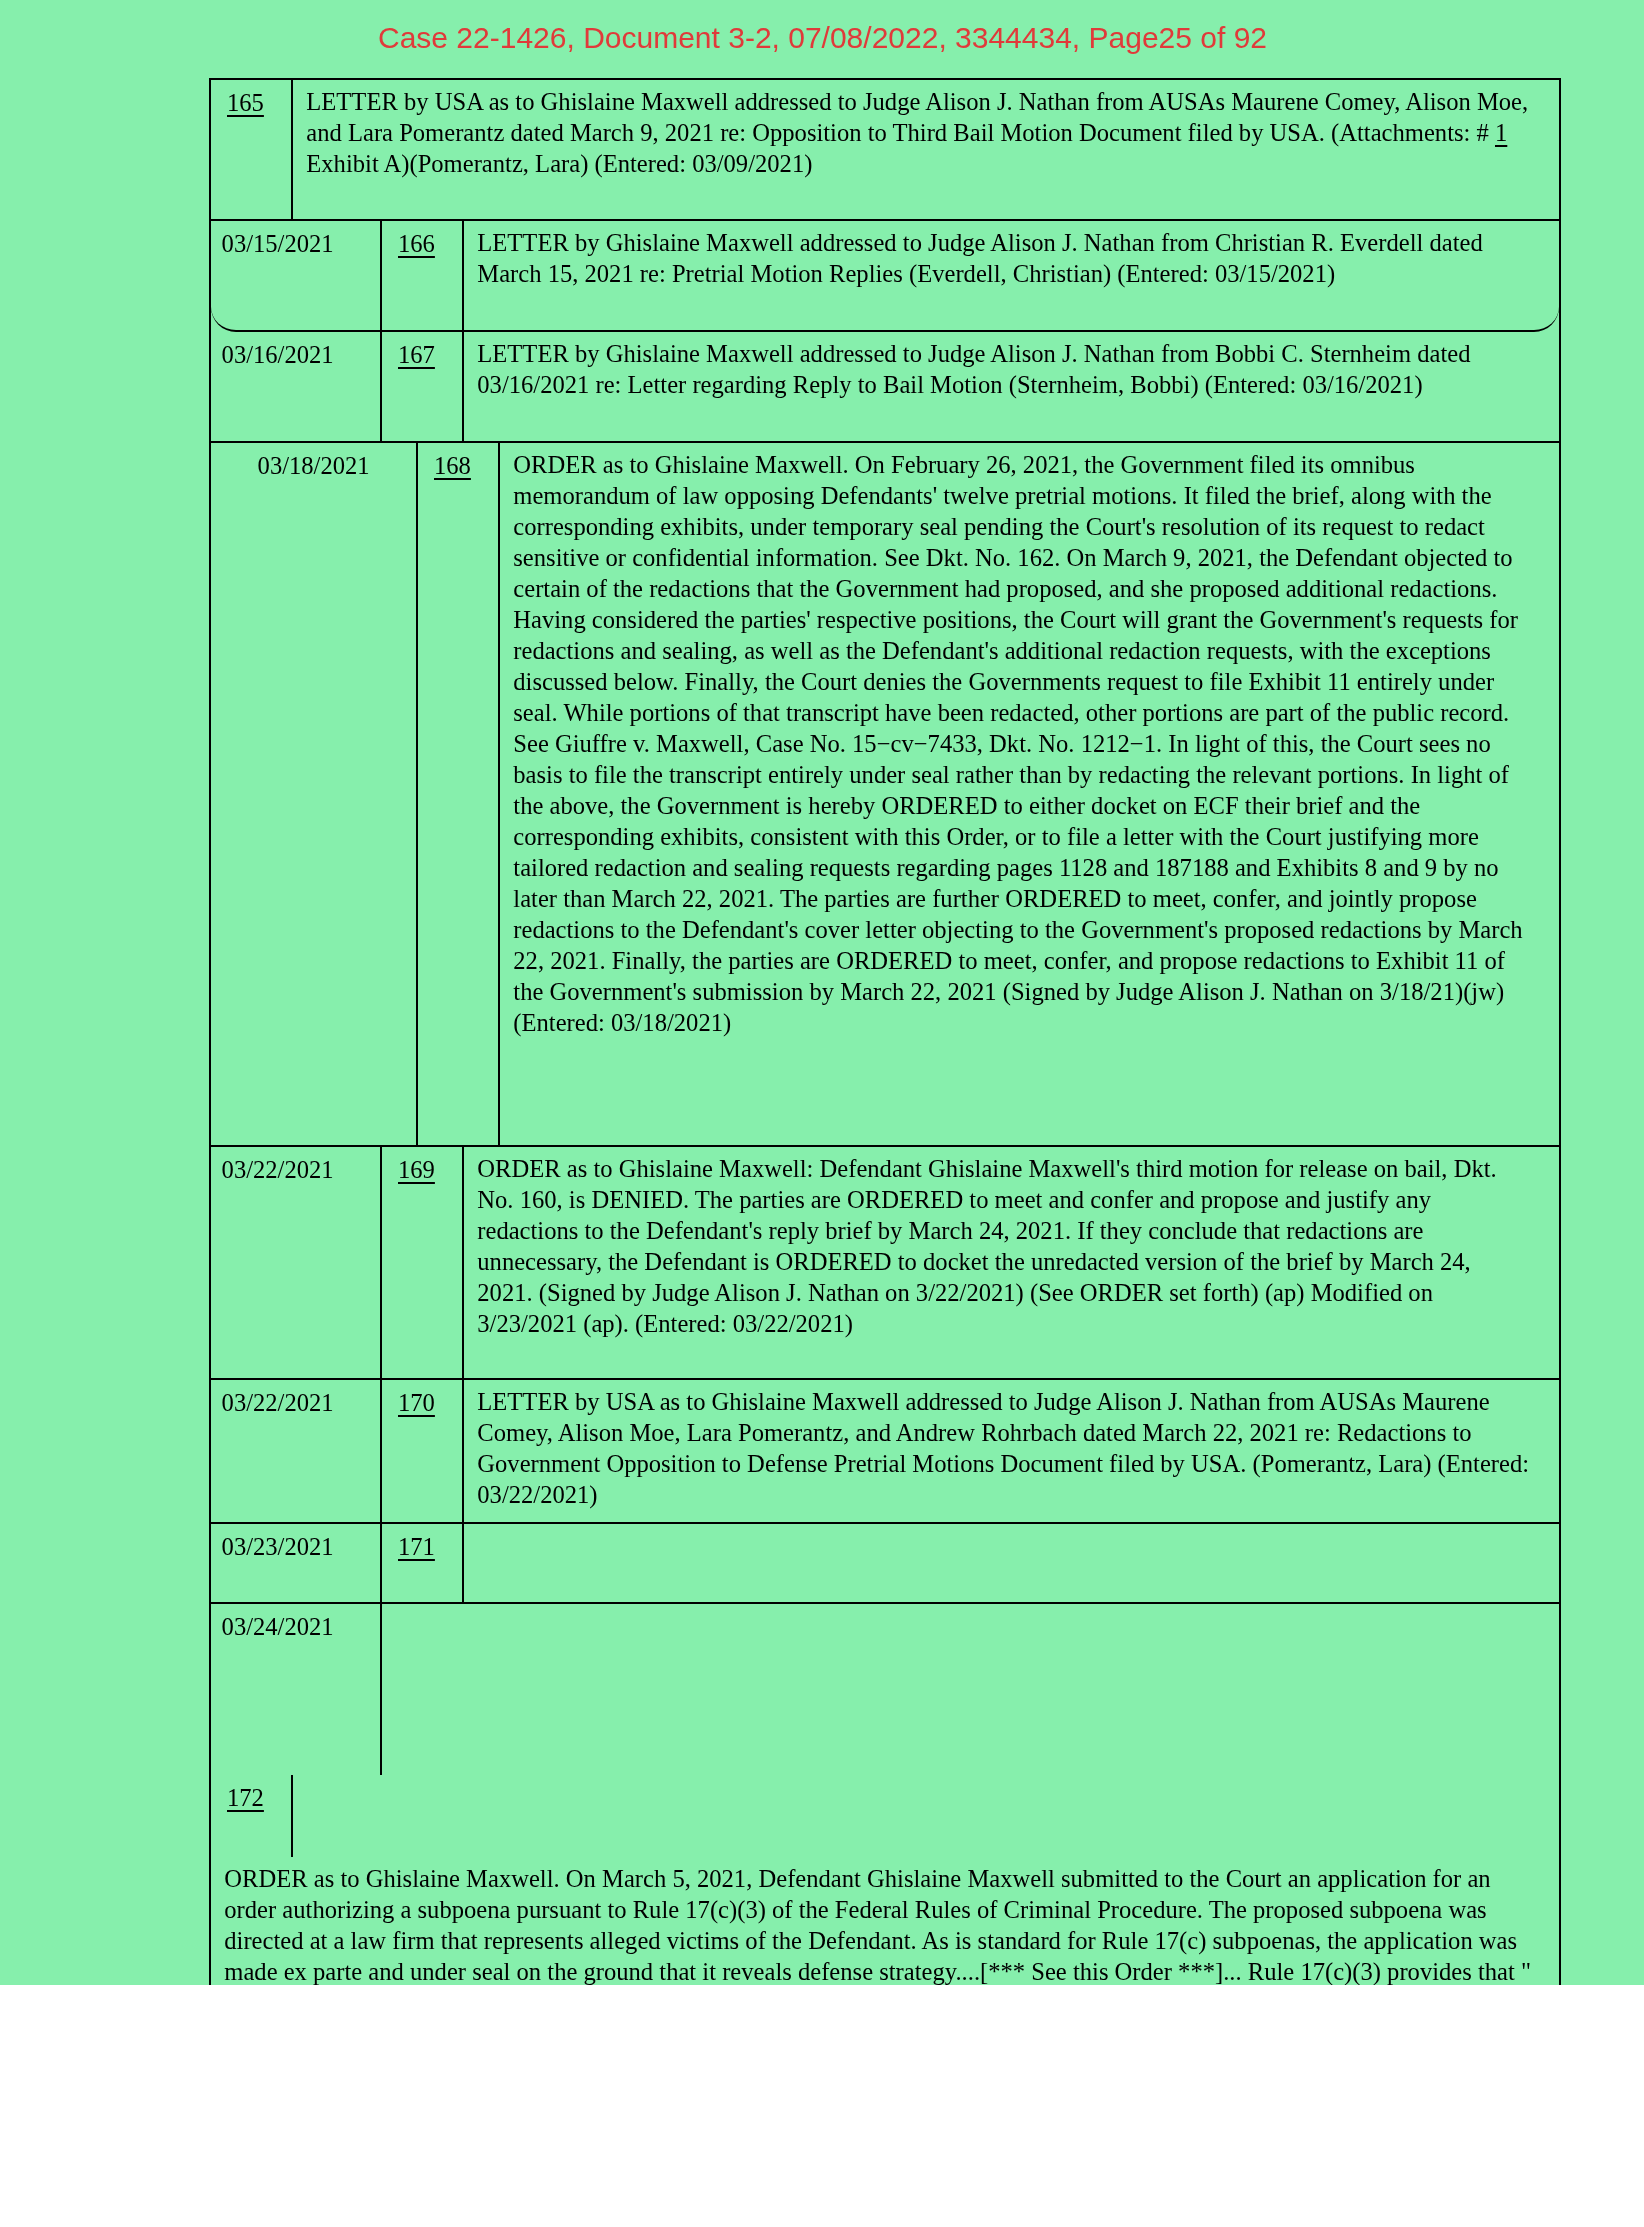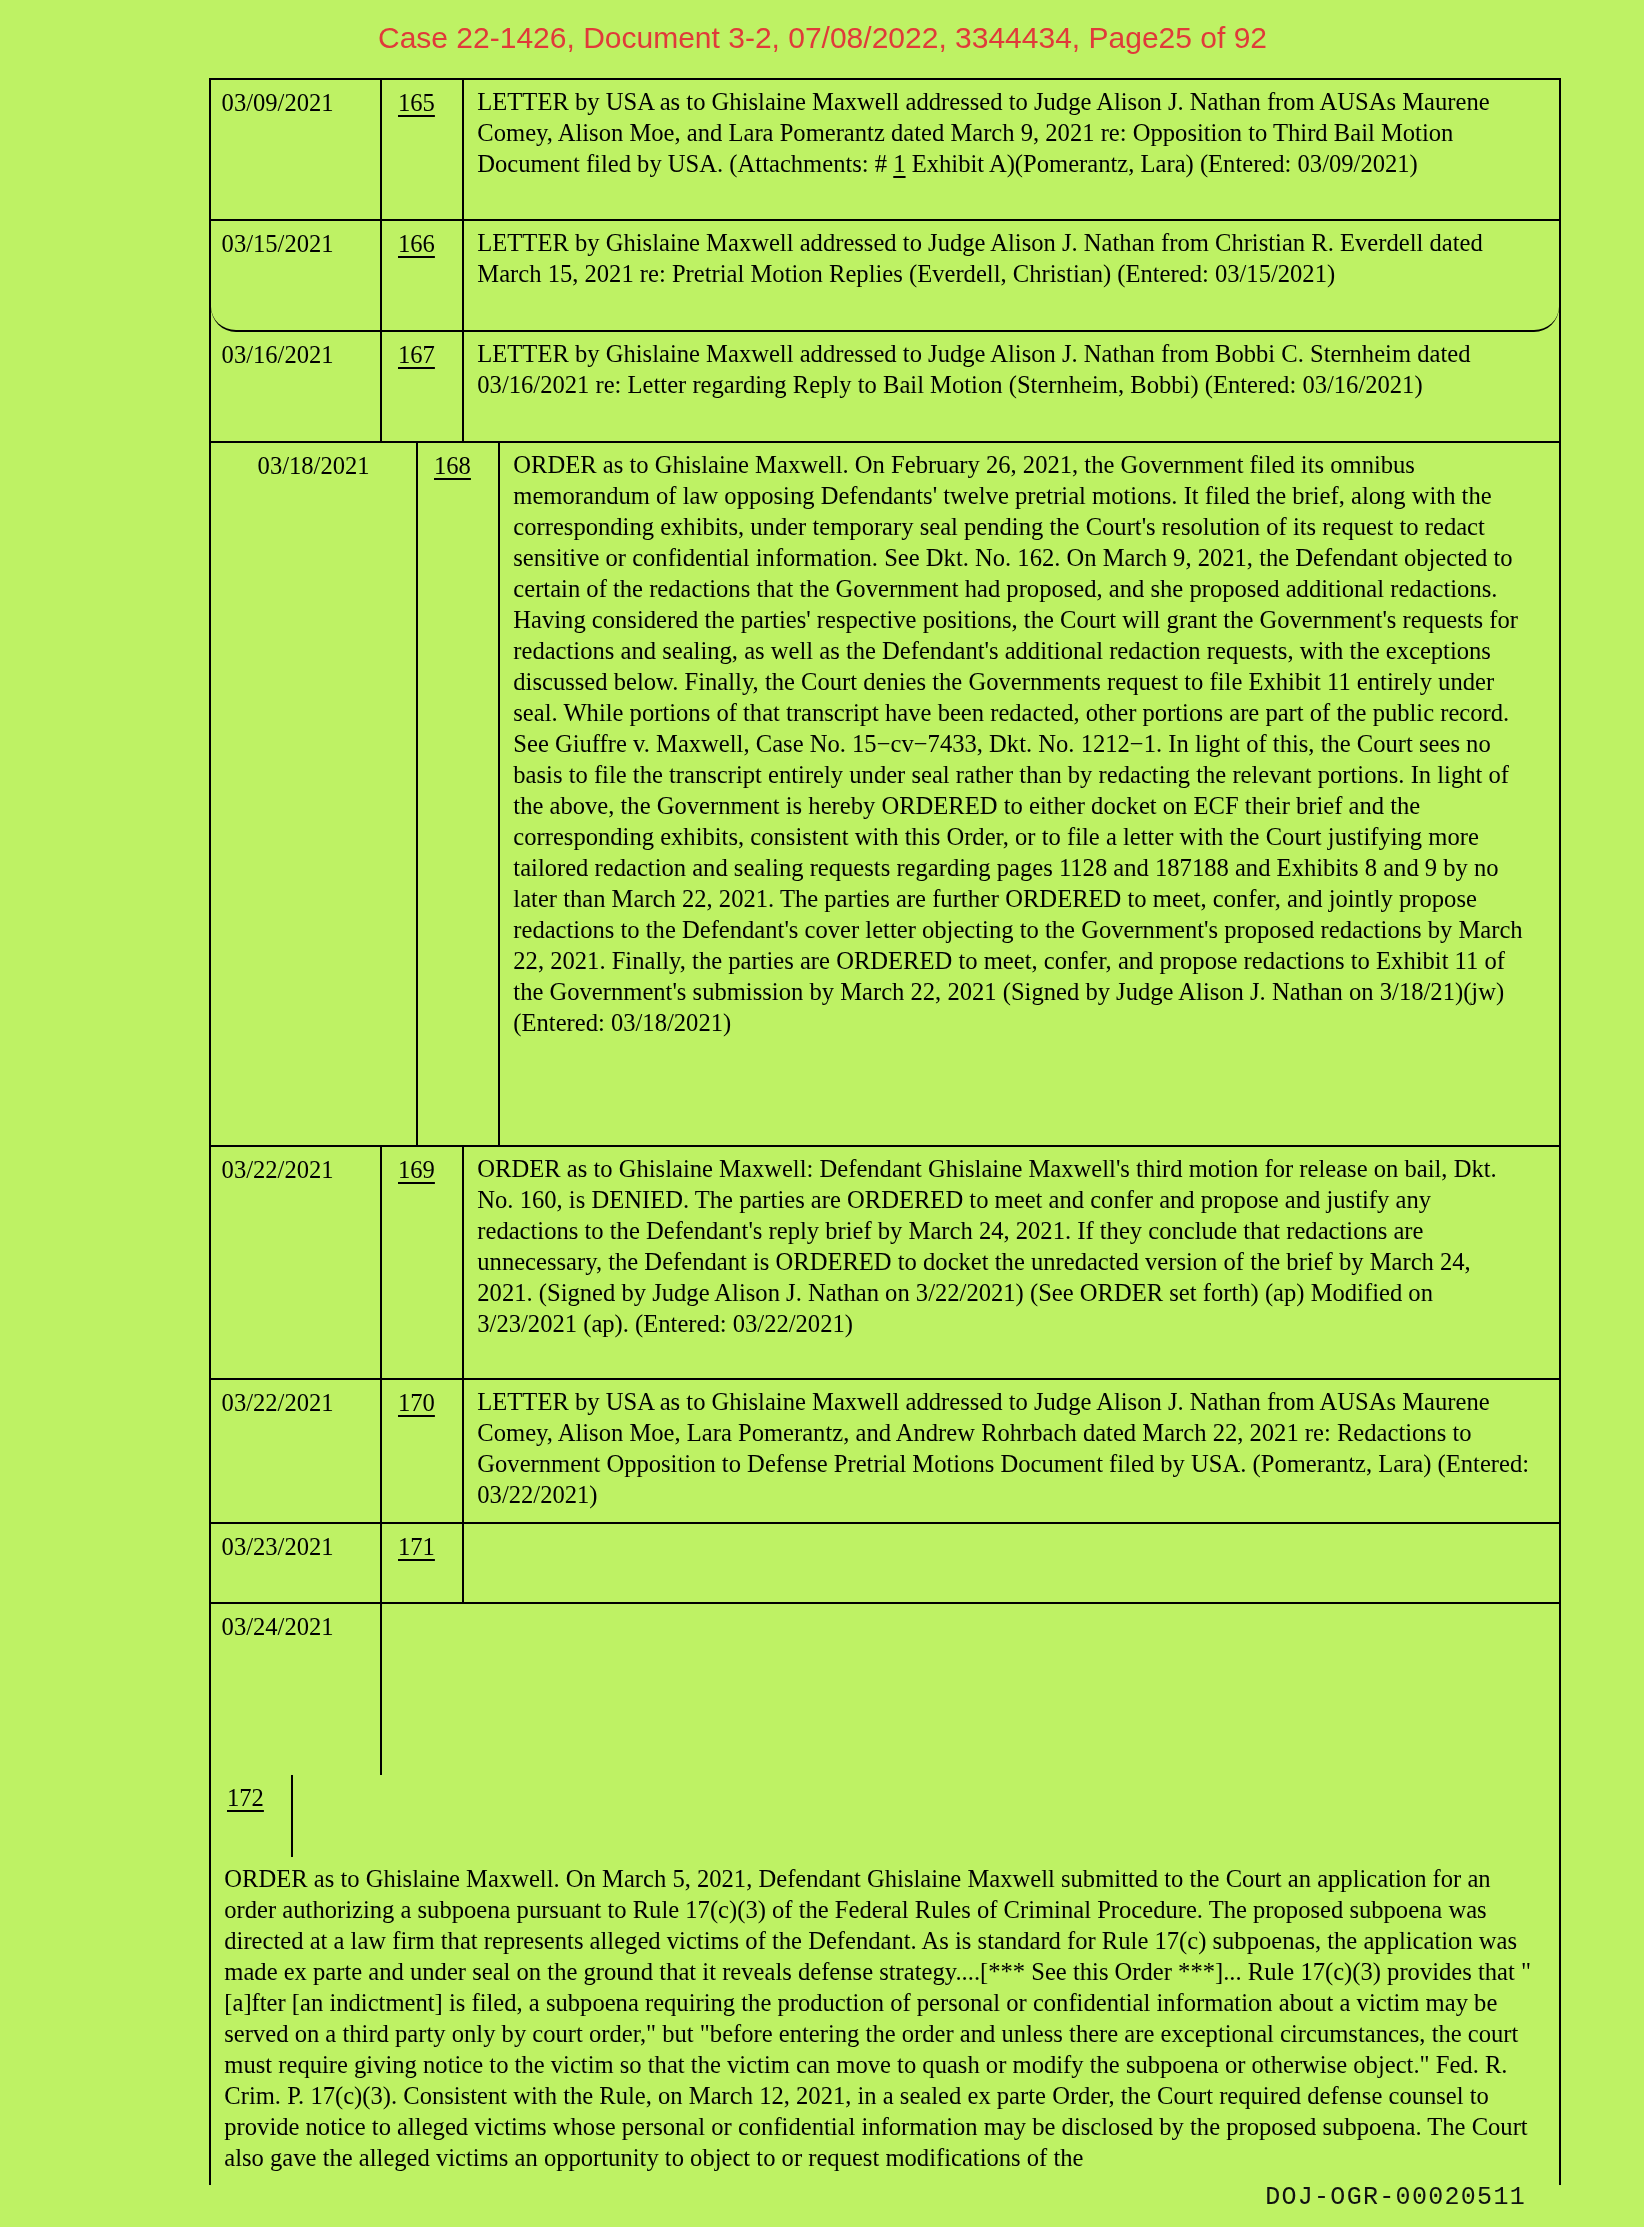--- a/index.html
+++ b/index.html
@@ -1,20 +1,20 @@
 <!DOCTYPE html>
 <html style="font-size:10.6px"><head>
 <meta charset="utf-8">
 <style>
   html, body { margin: 0; padding: 0; background: #ffffff; }
   .page {
     position: relative;
     width: 1645px;
-    height: 2227px;
-    background: #bef264;
+    height: 1985px;
+    background: #86efac;
     font-family: "Liberation Serif", serif;
     color: #000000;
     overflow: hidden;
   }
   .case-header {
     position: absolute;
     top: 21px;
     left: 0;
     width: 100%;
     text-align: center;
@@ -81,21 +81,20 @@
 </head>
 <body>
 
 <div class="page">
 
   <div class="case-header" style="color: rgb(224, 58, 58);">Case 22-1426, Document 3-2, 07/08/2022, 3344434, Page25 of 92</div>
 
   <div class="docket-table">
 
     <div class="docket-row" style="min-height:139px;">
-      <div class="cell cell-date">03/09/2021</div>
       <div class="cell cell-no"><span class="doc-no-link">165</span></div>
       <div class="cell cell-desc"><span>LETTER by USA as to Ghislaine Maxwell addressed to Judge Alison J. Nathan from AUSAs Maurene Comey, Alison Moe, and Lara Pomerantz dated March 9, 2021 re: Opposition to Third Bail Motion Document filed by USA. (Attachments: # </span><u class="doc-link">1</u><span> Exhibit A)(Pomerantz, Lara) (Entered: 03/09/2021)</span></div>
     </div>
 
     <div class="docket-row" style="min-height:109px;border-radius:25px;">
       <div class="cell cell-date">03/15/2021</div>
       <div class="cell cell-no"><span class="doc-no-link">166</span></div>
       <div class="cell cell-desc"><span>LETTER by Ghislaine Maxwell addressed to Judge Alison J. Nathan from Christian R. Everdell dated March 15, 2021 re: Pretrial Motion Replies (Everdell, Christian) (Entered: 03/15/2021)</span></div>
     </div>
 

